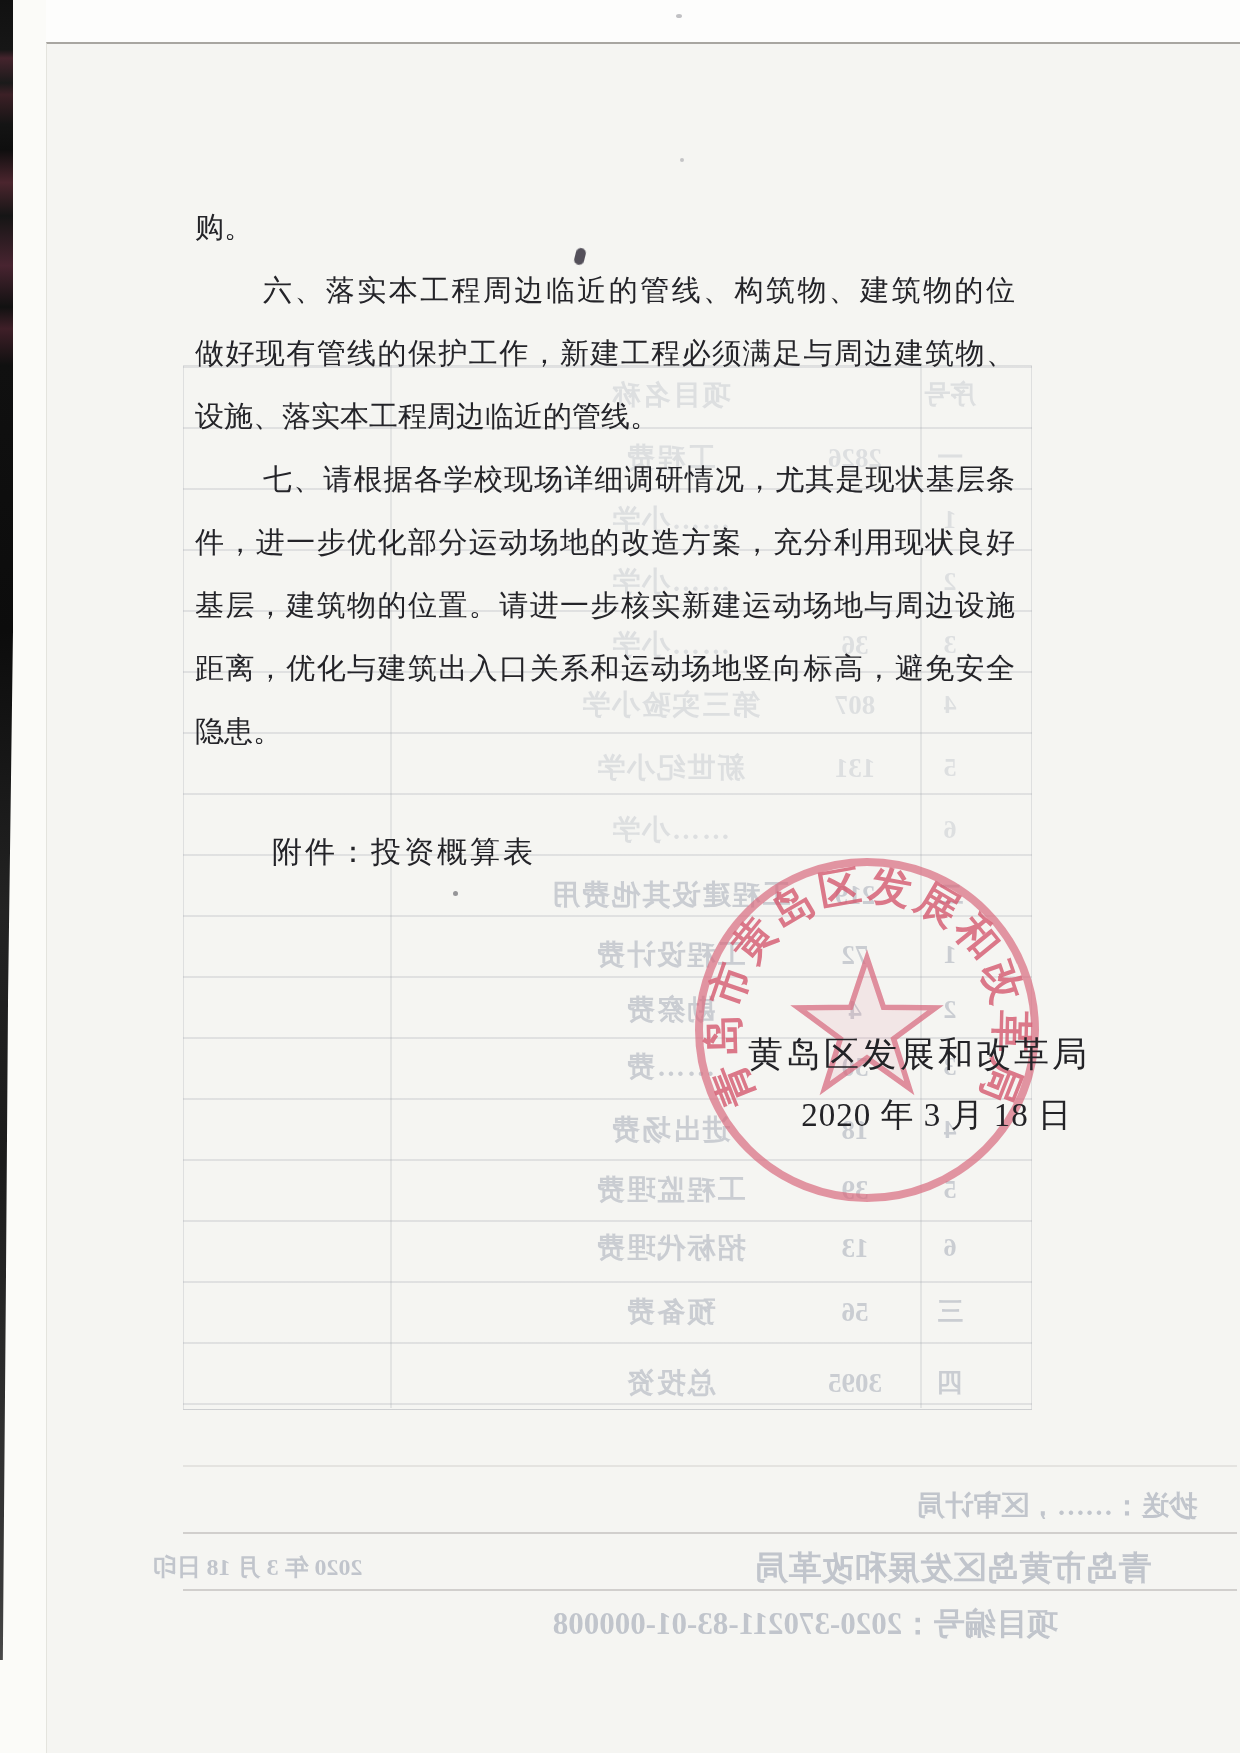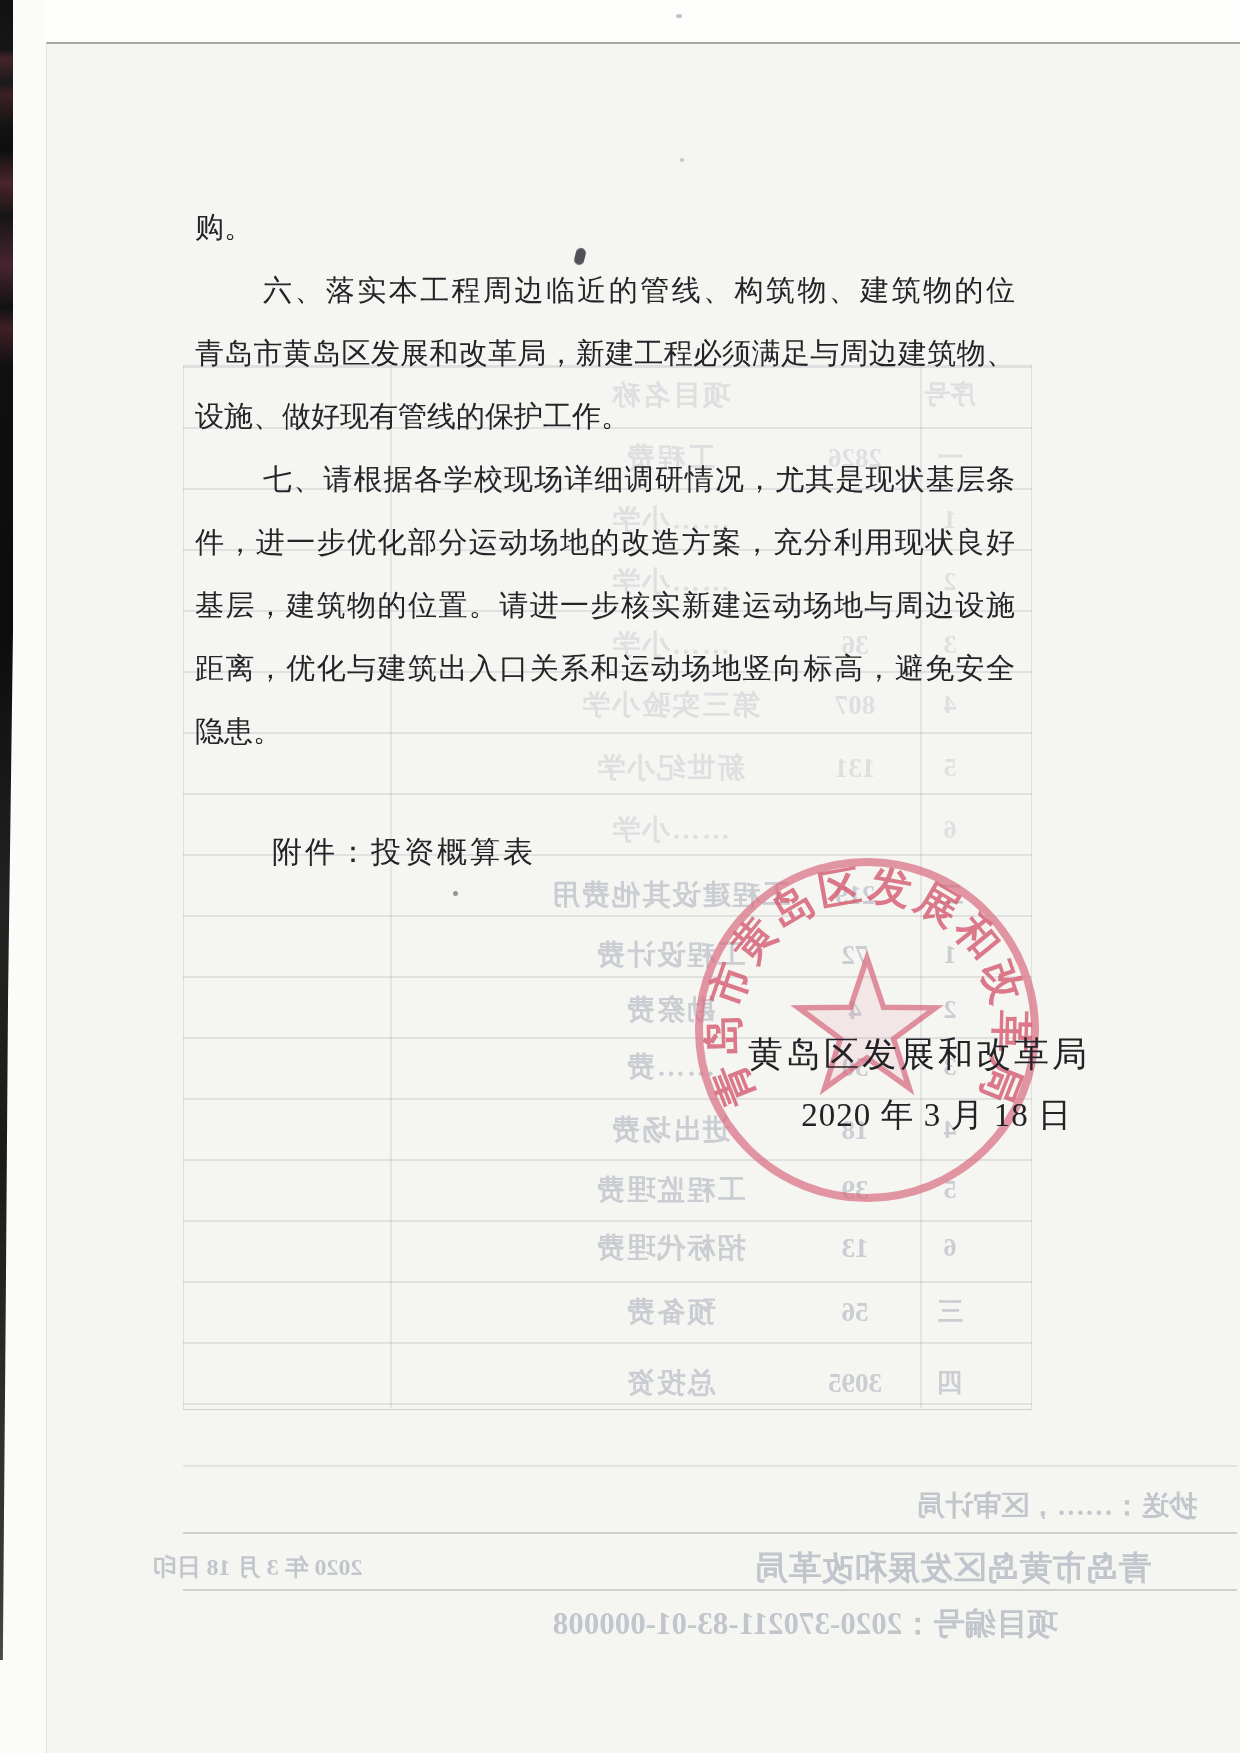--- a/index.html
+++ b/index.html
@@ -171,22 +171,22 @@
     <path d="M180 108 L196.5 157.3 L248.5 157.8 L206.6 188.7 L222.3 238.2 L180 208
              L137.7 238.2 L153.4 188.7 L111.5 157.8 L163.5 157.3 Z" fill="rgba(217,107,128,0.14)" stroke="#d96b80" stroke-width="5.5" opacity=".85"></path>
     <text font-size="42" font-weight="bold" fill="#d4576d" letter-spacing="4" font-family="Liberation Serif, serif" opacity=".9">
       <textPath href="#arcpath" startOffset="50%" text-anchor="middle">青岛市黄岛区发展和改革局</textPath>
     </text>
   </svg>
 
   <div id="doctext">
     <div class="dl">购。</div>
     <div class="dl j ind">六、落实本工程周边临近的管线、构筑物、建筑物的位置，</div>
-    <div class="dl j">青岛市黄岛区发展和改革局，新建工程必须满足与周边建筑物、</div>
-    <div class="dl">设施、做好现有管线的保护工作。</div>
+    <div class="dl j">做好现有管线的保护工作，新建工程必须满足与周边建筑物、</div>
+    <div class="dl">设施、落实本工程周边临近的管线。</div>
     <div class="dl j ind">七、请根据各学校现场详细调研情况，尤其是现状基层条</div>
     <div class="dl j">件，进一步优化部分运动场地的改造方案，充分利用现状良好</div>
     <div class="dl j">基层，建筑物的位置。请进一步核实新建运动场地与周边设施</div>
     <div class="dl j">距离，优化与建筑出入口关系和运动场地竖向标高，避免安全</div>
     <div class="dl">隐患。</div>
   </div>
 
   <div id="attach">附件：投资概算表</div>
   <div id="issuer">黄岛区发展和改革局</div>
   <div id="docdate">2020 年 3 月 18 日</div>

